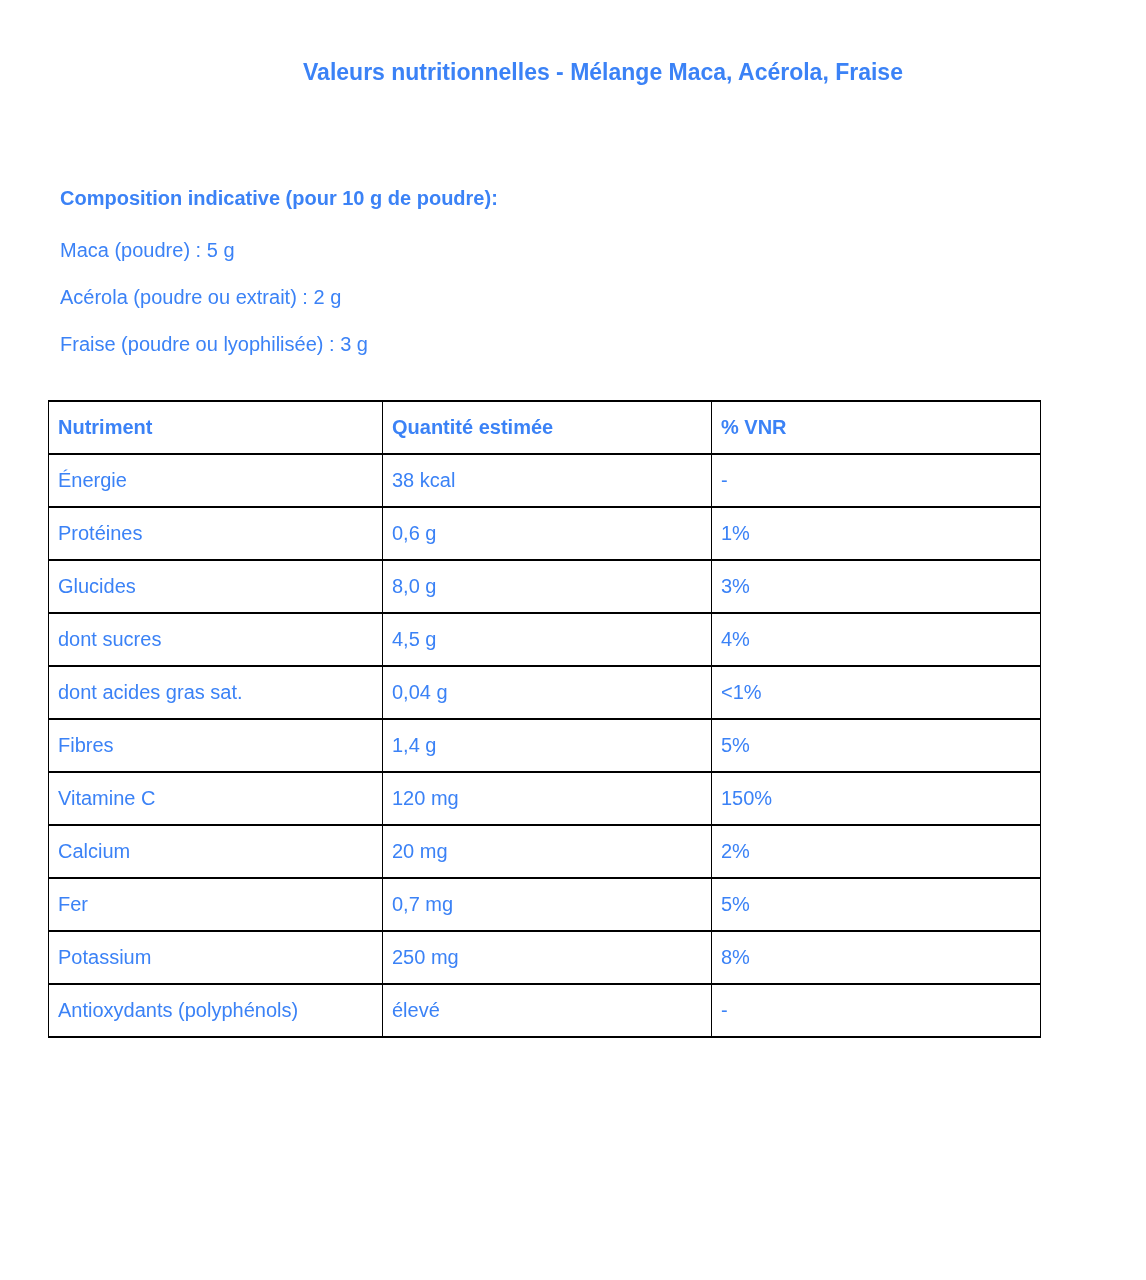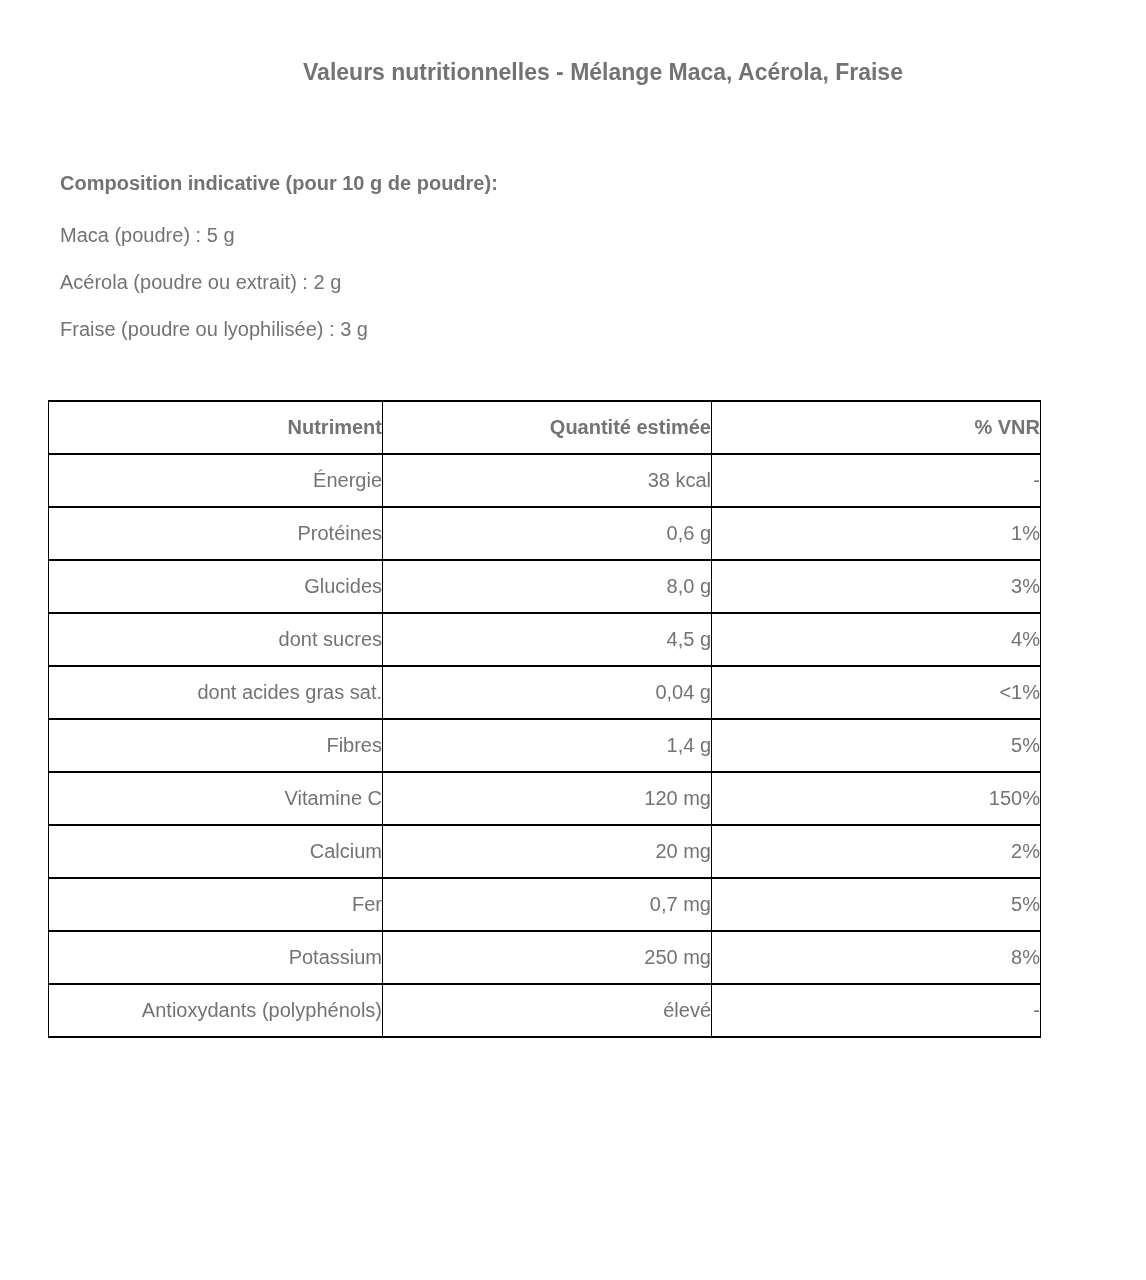--- a/index.html
+++ b/index.html
@@ -5,21 +5,21 @@
   html, body {
     margin: 0;
     padding: 0;
     background: #ffffff;
   }
   .doc {
     position: relative;
     width: 1146px;
     height: 1280px;
     background: #ffffff;
-    color: #737373;
+    color: #3b82f6;
     font-family: "Liberation Sans", "DejaVu Sans", sans-serif;
     overflow: hidden;
   }
   .title {
     position: absolute;
     top: 58px;
     left: 60px;
     width: 1086px;
     text-align: center;
     font-size: 23px;
@@ -30,21 +30,21 @@
   .composition {
     position: absolute;
     top: 171px;
     left: 60px;
     width: 980px;
   }
   .comp-heading {
     font-size: 20px;
     font-weight: bold;
     line-height: 23px;
-    margin: 1px 0 29px 0;
+    margin: 16px 0 29px 0;
   }
   .comp-item {
     font-size: 20px;
     font-weight: normal;
     line-height: 23px;
     margin: 0 0 24px 0;
   }
   .nutri-table {
     position: absolute;
     top: 400px;
@@ -57,21 +57,21 @@
   .nutri-table col.c2 { width: 329px; }
   .nutri-table col.c3 { width: 329px; }
   .nutri-table th,
   .nutri-table td {
     border-style: solid;
     border-color: #000000;
     border-width: 2px 1px; 
     height: 51px;
     padding: 0 0 0 9px;
     vertical-align: middle;
-    text-align: right;
+    text-align: left;
     font-size: 20px;
     line-height: 23px;
     font-weight: normal;
     white-space: nowrap;
     overflow: hidden;
   }
   .nutri-table th {
     font-weight: bold;
   }
 </style>

